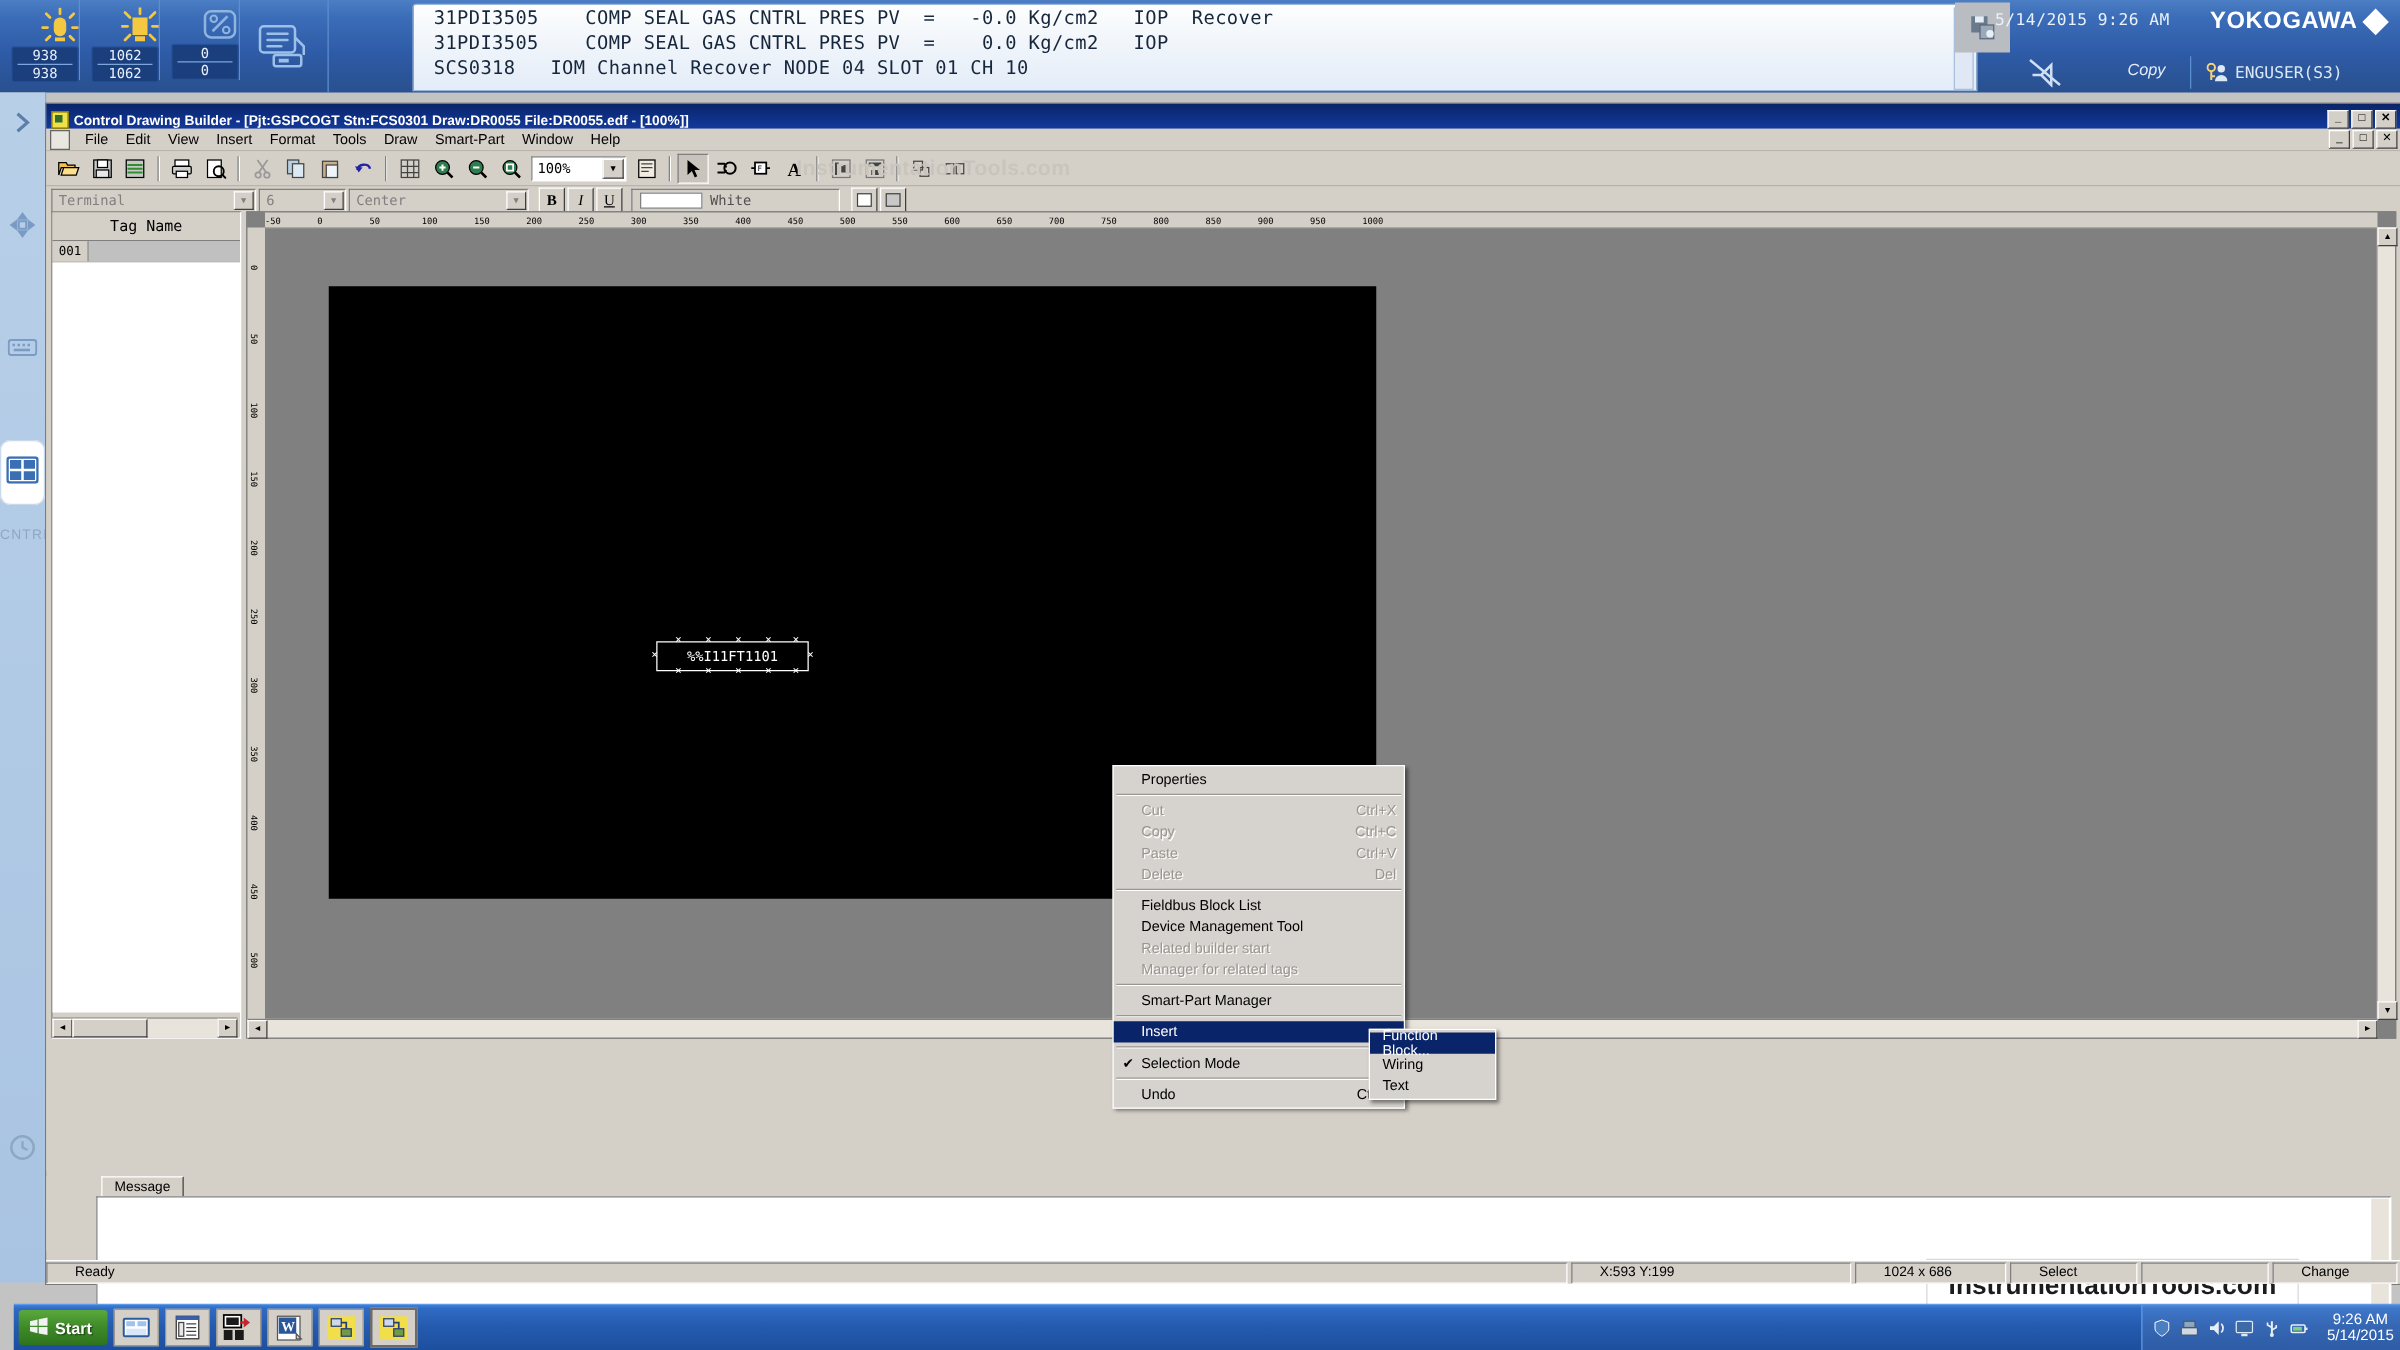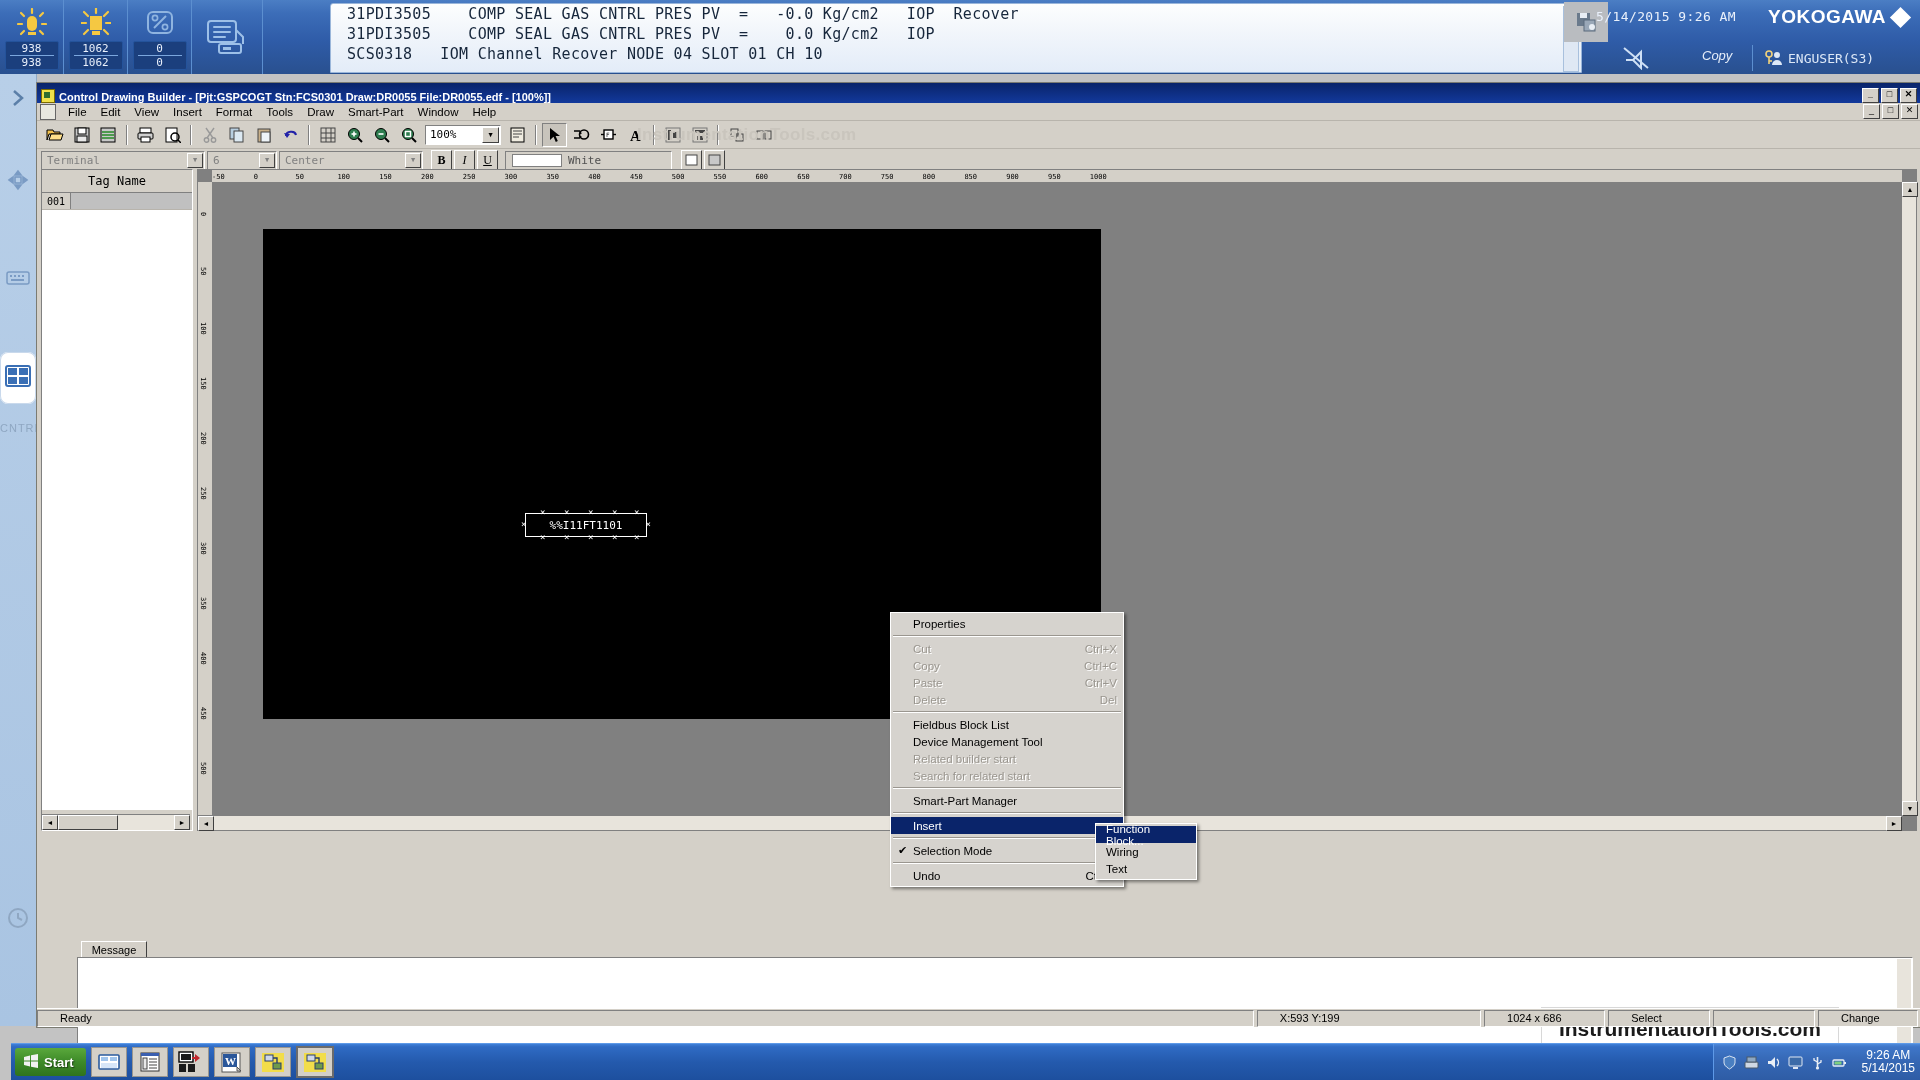--- a/index.html
+++ b/index.html
@@ -12,23 +12,23 @@
   .root{position:relative;width:1920px;height:1080px;}
 
   
   .his-bar{
     position:absolute;left:0;top:0;width:1920px;height:74px;
     background:linear-gradient(180deg,#4b7ec4 0%,#3c6db8 18%,#2f5ca8 55%,#29508f 100%);
     border-bottom:1px solid #1d3c६e;
   }
   .his-left{position:absolute;left:0;top:0;height:74px;display:flex;}
   .his-cell{
-    width:63px;height:74px;position:relative;
+    width:63px;height:64px;position:relative;
     border-right:1px solid #5c8fd0;
-    display:flex;flex-direction:column;align-items:center;justify-content:flex-start;
+    display:flex;flex-direction:column;align-items:flex-end;justify-content:flex-start;
   }
   .lamp{margin-top:6px;height:34px;display:flex;align-items:center;justify-content:center;}
   .cnt{
     width:52px;background:#1b3f7d;border:1px solid #24539b;border-radius:2px;
     color:#e9f0fb;font-family:"DejaVu Sans Mono",monospace;font-size:11px;
     text-align:center;line-height:13px;margin-top:1px;
   }
   .cnt .hr{height:1px;background:#7ba7de;margin:0 4px;}
   .his-icon-cell{width:70px;height:74px;border-right:1px solid #5c8fd0;display:flex;align-items:center;justify-content:center;}
 
@@ -833,21 +833,21 @@
           <div class="row">
             <span>Fieldbus Block List</span>
           </div>
           <div class="row">
             <span>Device Management Tool</span>
           </div>
           <div class="row dis">
             <span>Related builder start</span>
           </div>
           <div class="row dis">
-            <span>Search for related start</span>
+            <span>Manager for related tags</span>
           </div>
           <div class="div"></div>
           <div class="row">
             <span>Smart-Part Manager</span>
           </div>
           <div class="div"></div>
           <div class="row hl">
             <span>Insert</span>
             <span class="sub">▶</span>
           </div>

